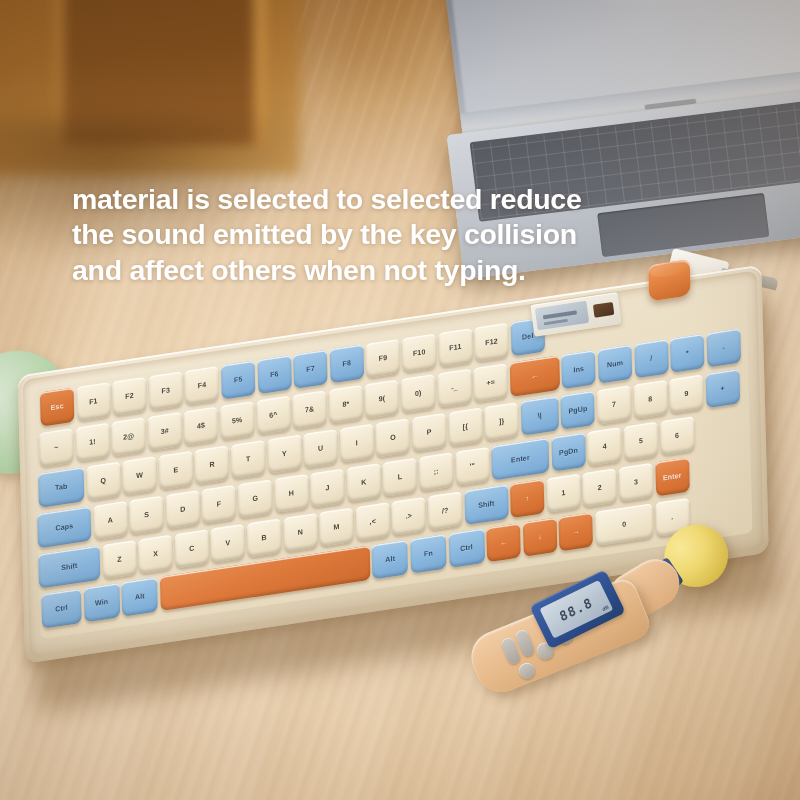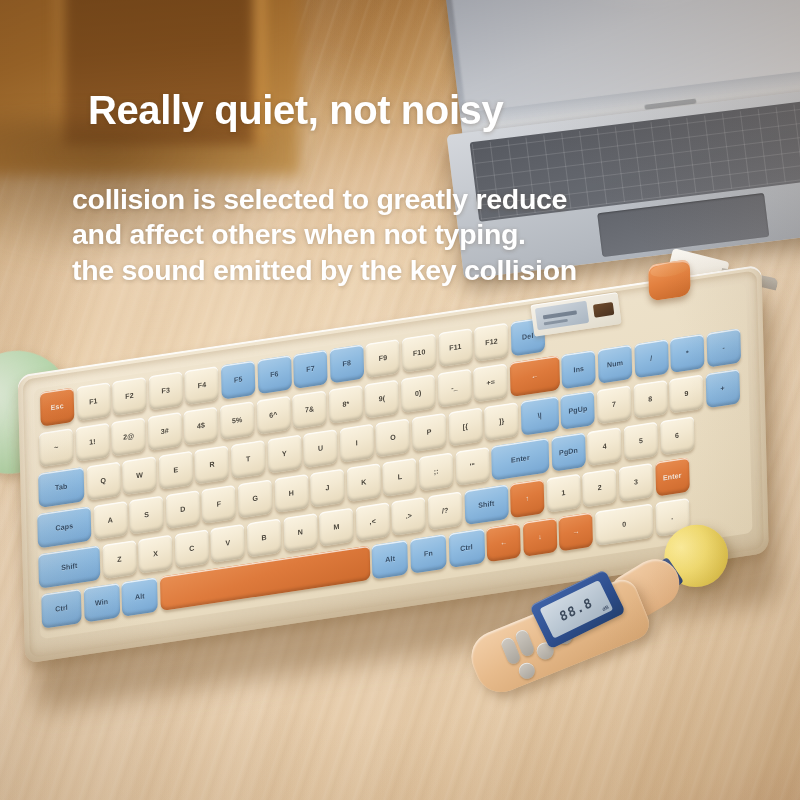--- a/index.html
+++ b/index.html
@@ -684,21 +684,20 @@
       <div class="slm-lcd">
         <span class="slm-digits">88.8</span>
         <span class="slm-unit">dB</span>
       </div>
     </div>
   </div>
 
   <div class="vign"></div>
 
   <div class="copy">
-    <div class="headline">Really quiet, not noisy</div>
     <div class="subcopy" id="subcopy">
-        <div>collision is selected to greatly reduce</div>
+        <div>material is selected to selected reduce</div>
+        <div>the sound emitted by the key collision</div>
         <div>and affect others when not typing.</div>
-        <div>the sound emitted by the key collision</div>
       </div>
   </div>
 
 </div>
 
 </body></html>

